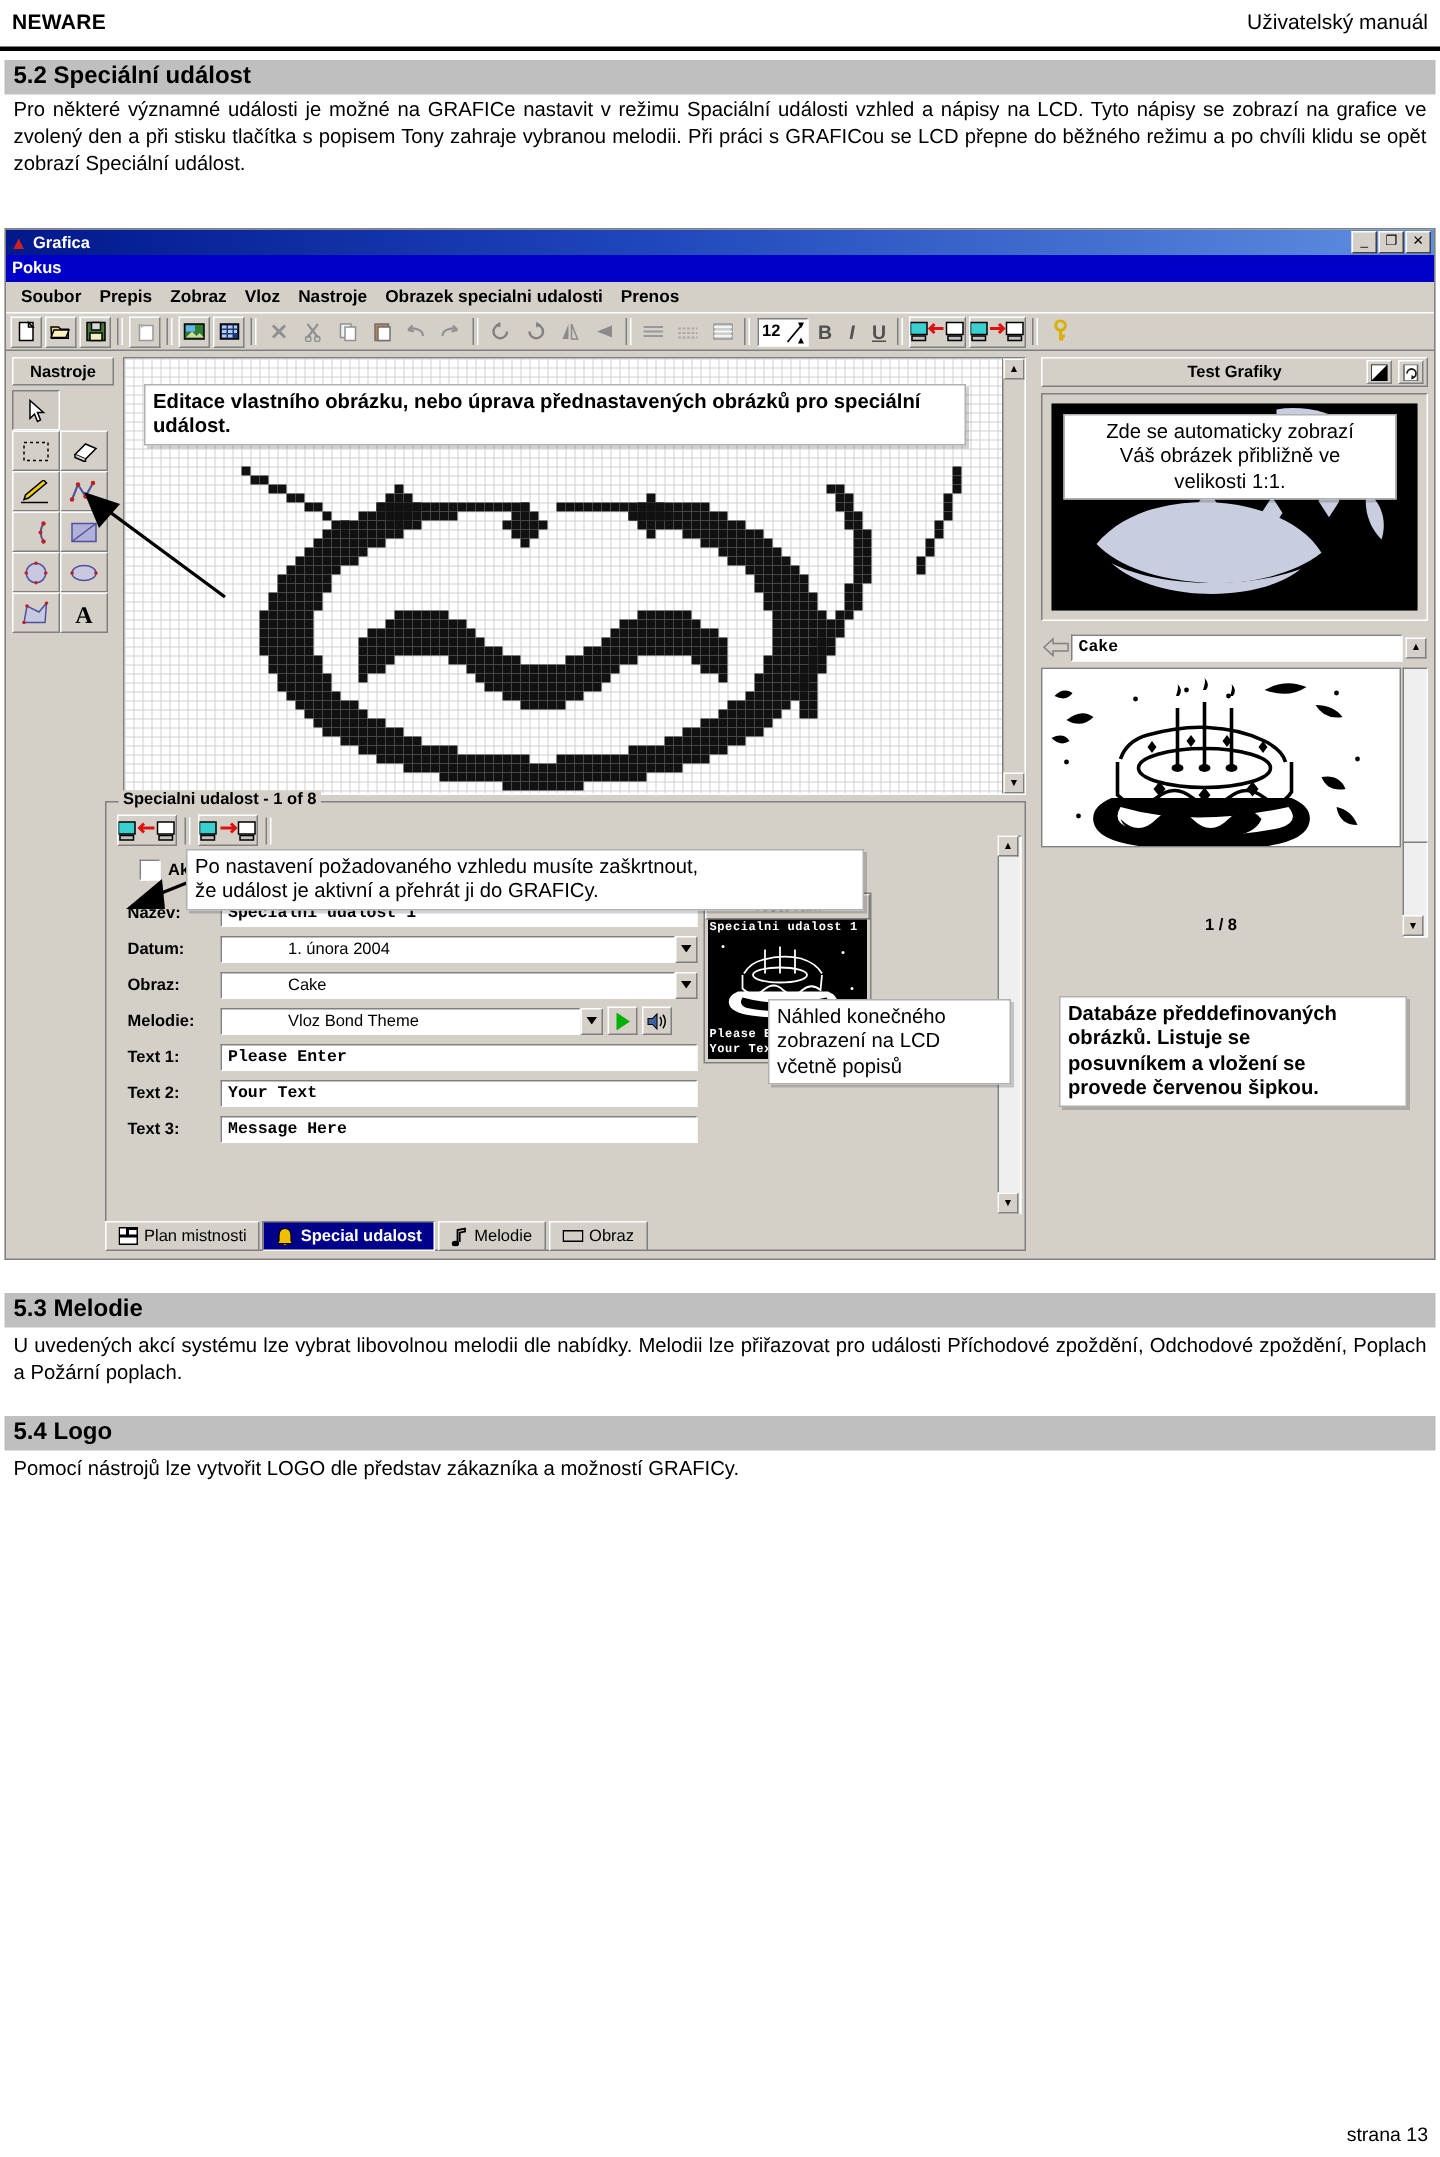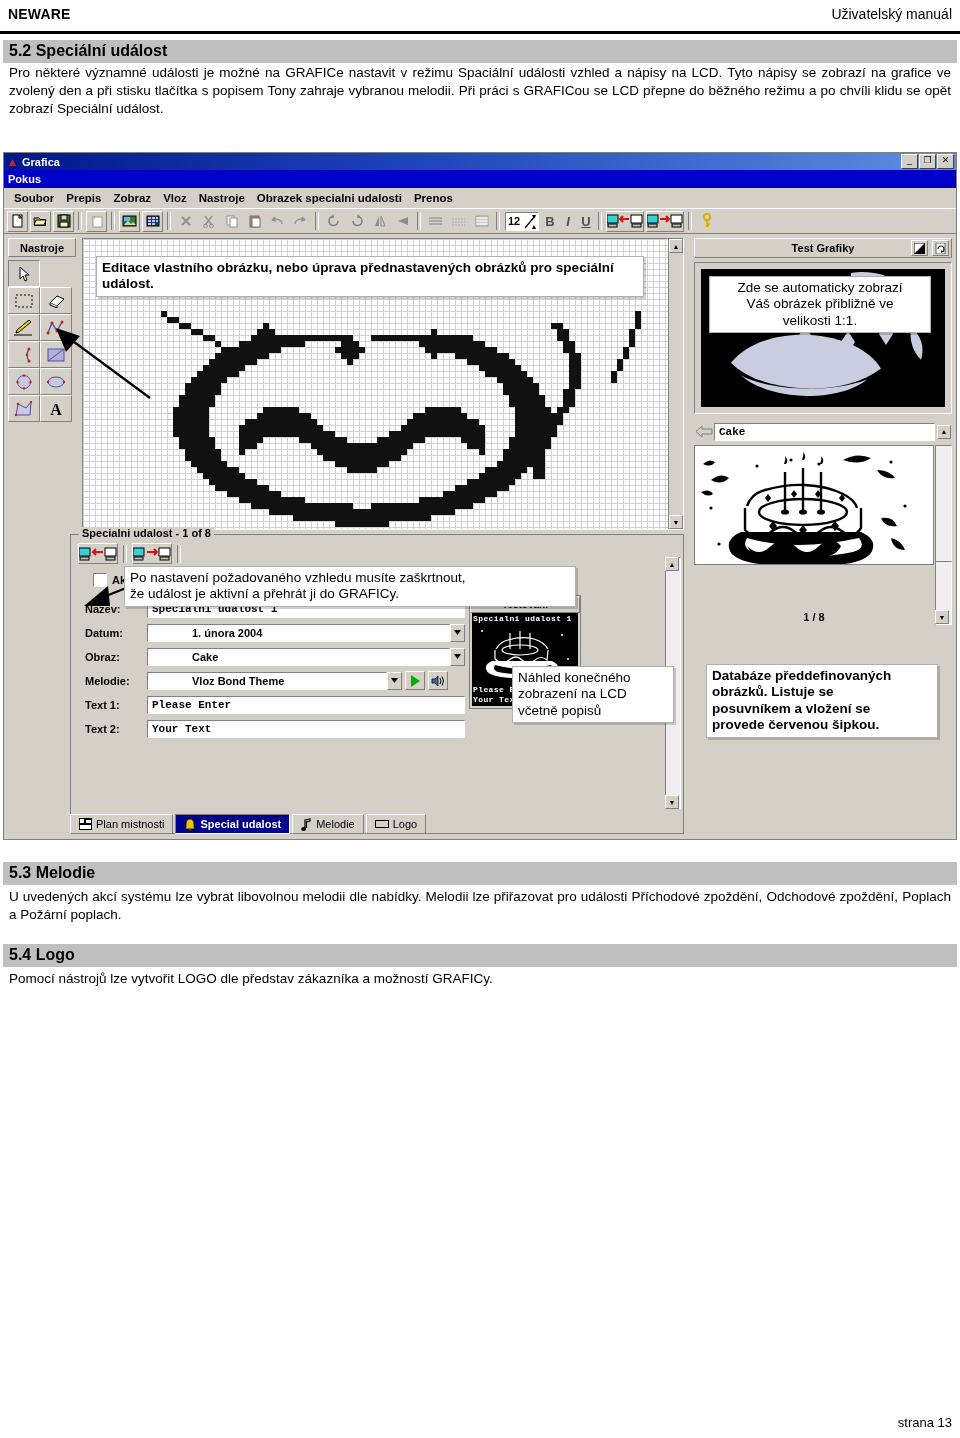--- a/index.html
+++ b/index.html
@@ -239,21 +239,21 @@
 
   .form{position:absolute;left:14px;top:62px;width:380px;}
   .frow{display:flex;align-items:center;height:23px;margin-bottom:1px;}
   .flabel{width:62px;font-size:11px;font-weight:bold;}
   .finput{
     flex:1;height:18px;background:#fff;
     border:1px solid;border-color:#808080 #fff #fff #808080;
     font-family:"Liberation Mono", monospace;font-size:11px;font-weight:bold;
     display:flex;align-items:center;padding-left:4px;box-sizing:border-box;
   }
-  .finput.sans{font-family:"Liberation Sans", sans-serif;font-weight:bold;font-size:11px;padding-left:44px;}
+  .finput.sans{font-family:"Liberation Sans", sans-serif;font-weight:normal;font-size:11px;padding-left:44px;}
   .fcombo-btn{
     width:15px;height:18px;background:#d4d0c8;
     border:1px solid;border-color:#fff #808080 #808080 #fff;
     display:flex;align-items:center;justify-content:center;box-sizing:border-box;
   }
   .mini-btn{
     width:20px;height:19px;background:#d4d0c8;
     border:1px solid;border-color:#fff #808080 #808080 #fff;
     display:flex;align-items:center;justify-content:center;margin-left:3px;box-sizing:border-box;
   }
@@ -1664,20 +1664,24 @@
         <div class="frow">
           <div class="flabel">Text 1:</div>
           <div class="finput">Please Enter</div>
         </div>
 
         <div class="frow">
           <div class="flabel">Text 2:</div>
           <div class="finput">Your Text</div>
         </div>
 
+        <div class="frow">
+          <div class="flabel">Text 3:</div>
+          <div class="finput">Message Here</div>
+        </div>
       </div>
 
       <div class="testbox">
         <div class="testbox-title">Testovani</div>
         <div class="testbox-screen">
           <div class="lcd-text" style="position:absolute;left:1px;top:1px;">Specialni udalost 1</div>
           <svg style="position:absolute;left:2px;top:12px;" width="102" height="58" viewBox="0 0 102 58">
             <rect width="102" height="58" fill="#000"></rect>
             <g stroke="#fff" stroke-width="1.2" fill="none">
               <path d="M36 8 L36 24"></path>
@@ -1730,21 +1734,21 @@
         <svg width="11" height="13">
             <path d="M4 11 L4 2 L9 1 L9 3 L5.5 3.8 L5.5 10" fill="none" stroke="#000" stroke-width="1.2"></path>
             <ellipse cx="2.6" cy="11" rx="2.5" ry="1.9" fill="#000"></ellipse>
           </svg>
         <span>Melodie</span>
       </div>
       <div class="tab">
         <svg width="14" height="10">
             <rect x="0.5" y="1.5" width="13" height="7" fill="#d4d0c8" stroke="#000"></rect>
           </svg>
-        <span>Logo</span>
+        <span>Obraz</span>
       </div>
     </div>
 
     <svg class="arrow-svg" style="left:28px;top:78px;" width="120" height="90">
       <path d="M118 86 L34 24" stroke="#000" stroke-width="2.2" fill="none"></path>
       <path d="M24 16 L48 24 L34 40 Z" fill="#000"></path>
     </svg>
     <svg class="arrow-svg" style="left:58px;top:330px;" width="110" height="50">
       <path d="M104 8 L34 36" stroke="#000" stroke-width="2.2" fill="none"></path>
       <path d="M22 42 L46 22 L48 42 Z" fill="#000"></path>

